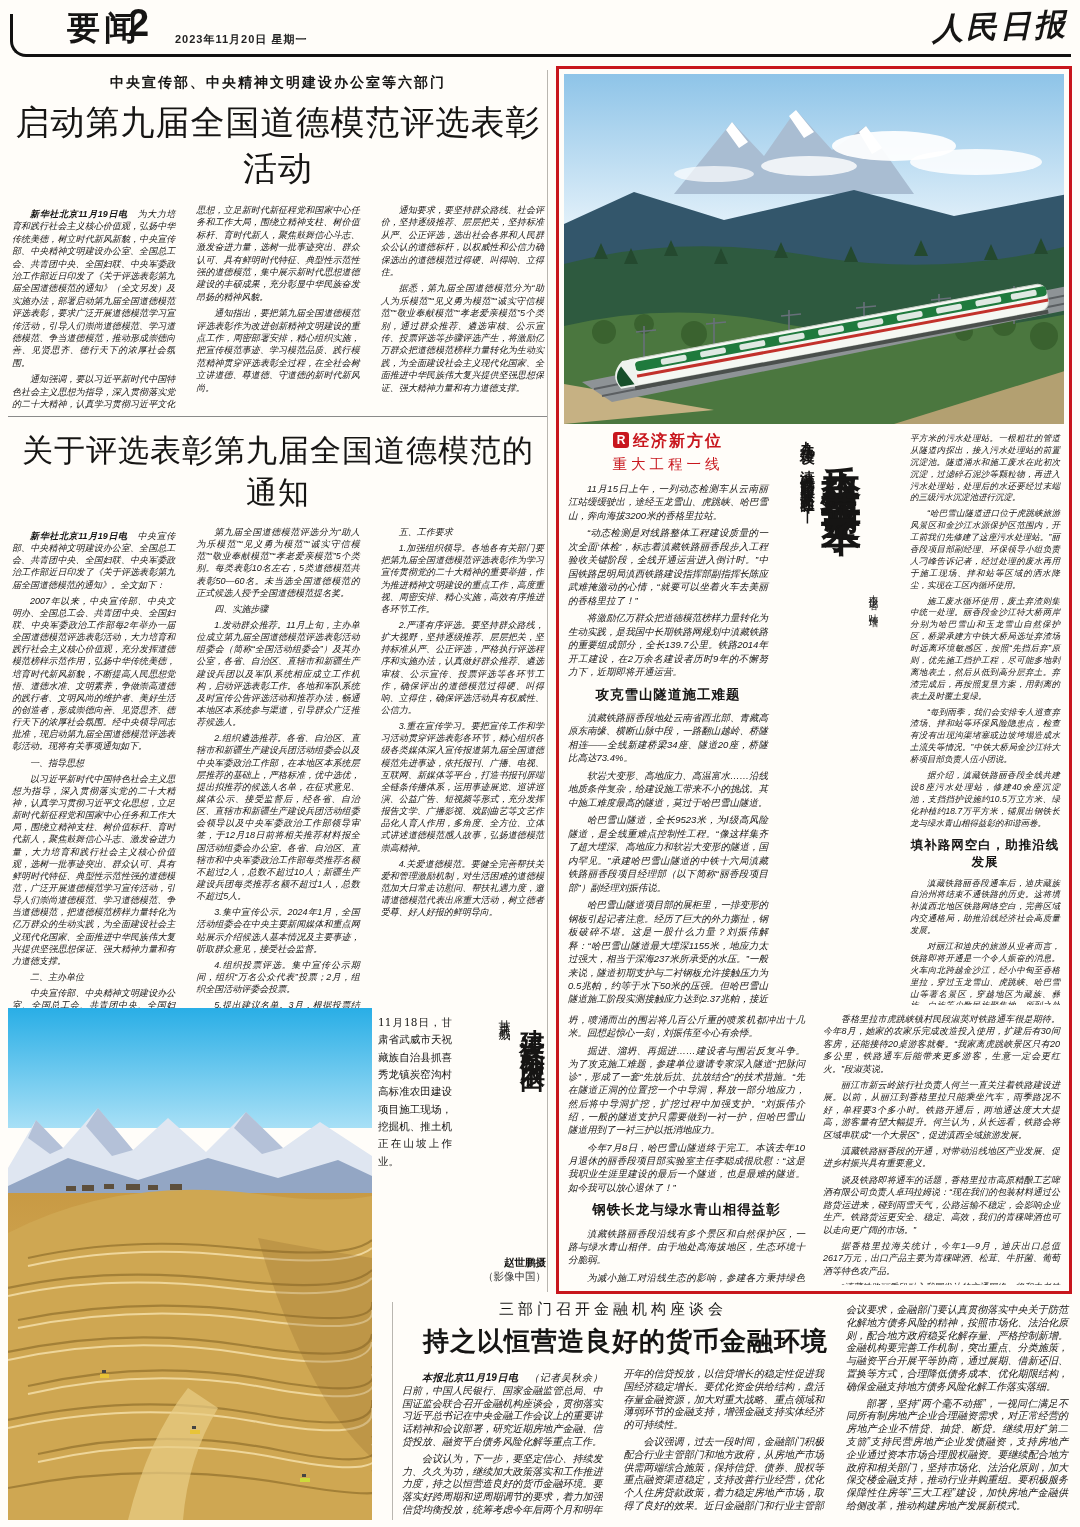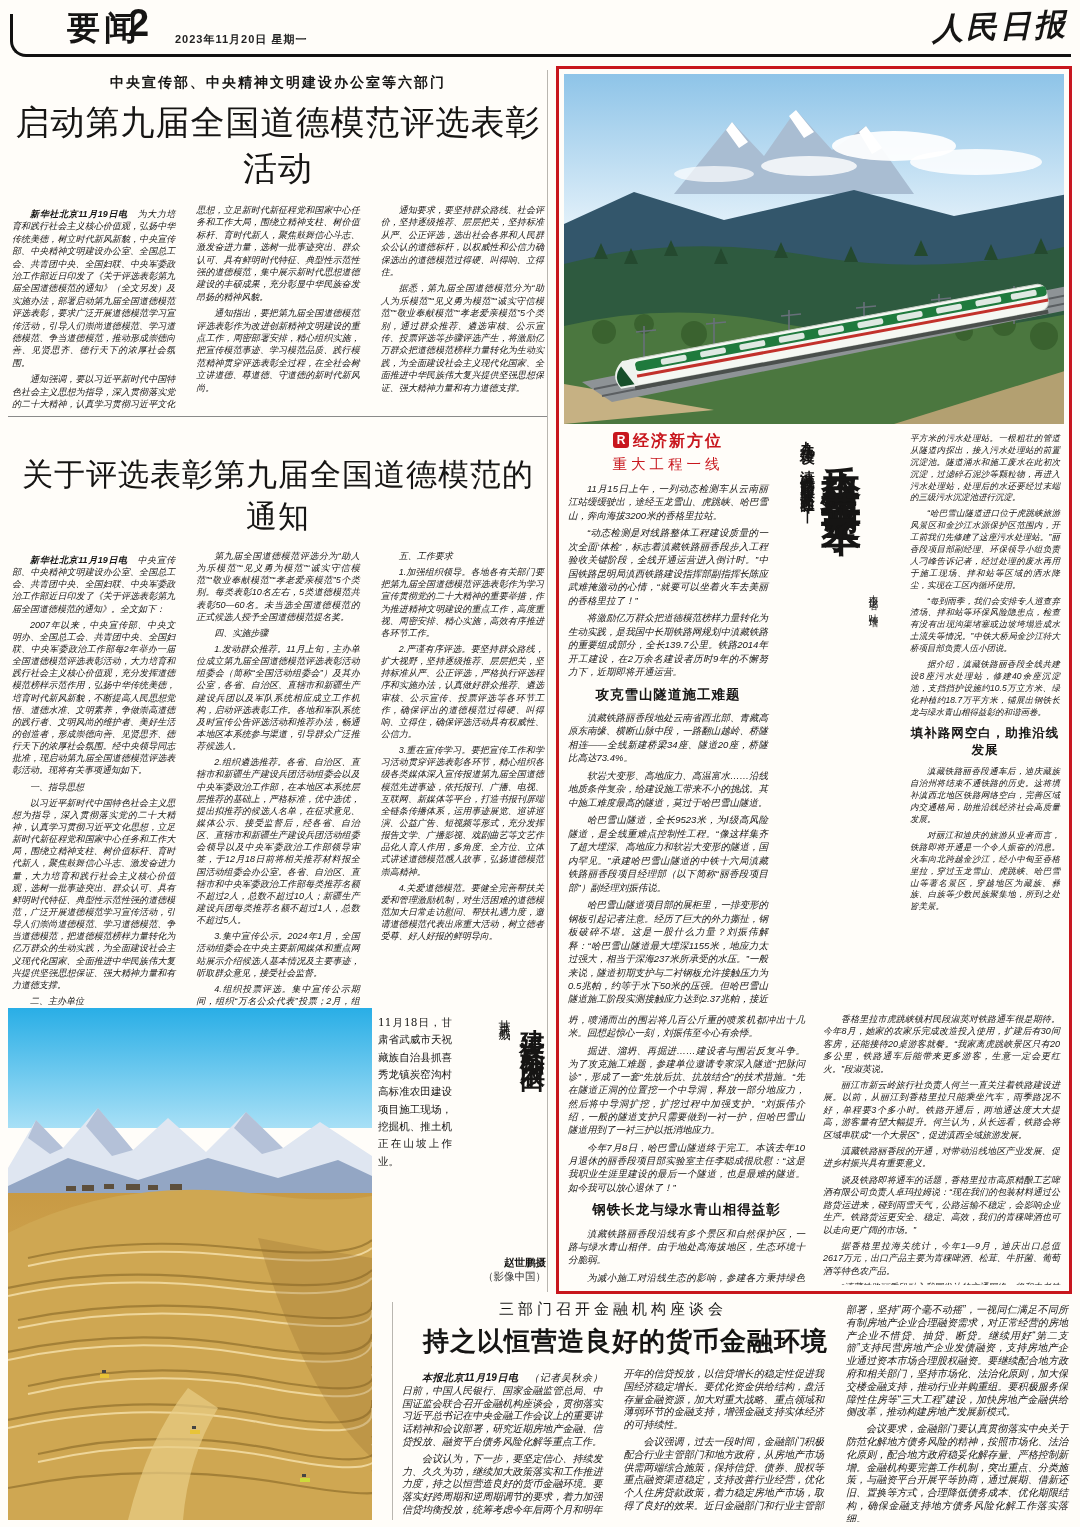--- a/index.html
+++ b/index.html
@@ -28,21 +28,21 @@
   .a1{position:absolute;left:8px;top:64px;width:540px;height:350px;}
   .a1 .kicker{font-size:14px;margin-top:10px;}
   .a1 .headline{font-size:34px;margin:8px 0 12px;letter-spacing:1px;}
   .a1-body{height:218px;font-size:9px;line-height:1.38;}
 
   .divider1{position:absolute;left:8px;top:416px;width:540px;border-top:1px solid #8a8a8a;}
   .vrule1{position:absolute;left:547px;top:70px;width:1px;height:1222px;background:#b9b6b0;}
   .fin-rule{position:absolute;left:392px;top:1302px;width:1px;height:218px;background:#b9b6b0;}
 
   
-  .a2{position:absolute;left:8px;top:444px;width:540px;height:584px;}
+  .a2{position:absolute;left:8px;top:420px;width:540px;height:584px;}
   .a2 .headline{font-size:31px;margin:10px 0 12px;letter-spacing:1px;}
   .a2-body{height:520px;font-size:9px;line-height:1.35;}
 
   
   .farm-photo{position:absolute;left:8px;top:1008px;width:364px;height:512px;overflow:hidden;}
   .farm-cap{position:absolute;left:378px;top:1008px;width:168px;height:290px;overflow:hidden;}
   .fc-float{float:right;width:94px;height:242px;display:flex;flex-direction:row;justify-content:flex-end;}
   .fc-region{writing-mode:vertical-rl;font-family:"DejaVu Serif","Liberation Serif",serif;
     font-size:12px;letter-spacing:3px;margin-top:2px;margin-right:6px;}
   .fc-title{writing-mode:vertical-rl;font-size:25px;font-weight:900;letter-spacing:7px;line-height:1.1;}
@@ -298,20 +298,21 @@
       </div>
       <div class="fcol-mid">
         <div class="v-kicker">九年建设，滇藏铁路丽香段开通在即——</div>
         <div class="v-headline">香格里拉要通火车了</div>
         <div class="v-byline">本报记者　叶传增</div>
       </div>
       <div class="fcol-right">
         <div class="ftxt-sm cont">
             <p>平方米的污水处理站。一根粗壮的管道从隧道内探出，接入污水处理站的前置沉淀池。隧道涌水和施工废水在此初次沉淀，过滤碎石泥沙等颗粒物，再进入污水处理站，处理后的水还要经过末端的三级污水沉淀池进行沉淀。</p>
             <p>“哈巴雪山隧道进口位于虎跳峡旅游风景区和金沙江水源保护区范围内，开工前我们先修建了这座污水处理站。”丽香段项目部副经理、环保领导小组负责人刁峰告诉记者，经过处理的废水再用于施工现场、拌和站等区域的洒水降尘，实现在工区内循环使用。</p>
+            <p>施工废水循环使用，废土弃渣则集中统一处理。丽香段金沙江特大桥两岸分别为哈巴雪山和玉龙雪山自然保护区，桥梁承建方中铁大桥局选址弃渣场时远离环境敏感区，按照“先挡后弃”原则，优先施工挡护工程，尽可能多地剥离地表土，然后从低到高分层弃土。弃渣完成后，再按照复垦方案，用剥离的表土及时覆土复绿。</p>
             <p>“每到雨季，我们会安排专人巡查弃渣场、拌和站等环保风险隐患点，检查有没有出现沟渠堵塞或边坡垮塌造成水土流失等情况。”中铁大桥局金沙江特大桥项目部负责人伍小团说。</p>
             <p>据介绍，滇藏铁路丽香段全线共建设8座污水处理站，修建40余座沉淀池，支挡挡护设施约10.5万立方米、绿化种植约18.7万平方米，铺展出钢铁长龙与绿水青山相得益彰的和谐画卷。</p>
           </div>
         <h4 class="fsub" style="font-size:12.5px;">填补路网空白，助推沿线发展</h4>
         <div class="ftxt-sm">
             <p>滇藏铁路丽香段通车后，迪庆藏族自治州将结束不通铁路的历史。这将填补滇西北地区铁路网络空白，完善区域内交通格局，助推沿线经济社会高质量发展。</p>
             <p>对丽江和迪庆的旅游从业者而言，铁路即将开通是一个令人振奋的消息。火车向北跨越金沙江，经小中甸至香格里拉，穿过玉龙雪山、虎跳峡、哈巴雪山等著名景区，穿越地区为藏族、彝族、白族等少数民族聚集地，所到之处皆美景。</p>
           </div>
       </div>
     </div>
@@ -350,18 +351,18 @@
     <div class="fin-main">
       <div class="fin-kicker">三部门召开金融机构座谈会</div>
       <h3 class="fin-headline">持之以恒营造良好的货币金融环境</h3>
       <div class="fin-cols">
         <p><b>本报北京11月19日电</b><span>　（记者吴秋余）日前，中国人民银行、国家金融监管总局、中国证监会联合召开金融机构座谈会，贯彻落实习近平总书记在中央金融工作会议上的重要讲话精神和会议部署，研究近期房地产金融、信贷投放、融资平台债务风险化解等重点工作。</span></p>
       <p>会议认为，下一步，要坚定信心、持续发力、久久为功，继续加大政策落实和工作推进力度，持之以恒营造良好的货币金融环境。要落实好跨周期和逆周期调节的要求，着力加强信贷均衡投放，统筹考虑今年后两个月和明年开年的信贷投放，以信贷增长的稳定性促进我国经济稳定增长。要优化资金供给结构，盘活存量金融资源，加大对重大战略、重点领域和薄弱环节的金融支持，增强金融支持实体经济的可持续性。</p>
           <p>会议强调，过去一段时间，金融部门积极配合行业主管部门和地方政府，从房地产市场供需两端综合施策，保持信贷、债券、股权等重点融资渠道稳定，支持改善行业经营，优化个人住房贷款政策，着力稳定房地产市场，取得了良好的效果。近日金融部门和行业主管部门联合召开代表性房地产企业座谈会，调研了解行业风险化解和高质量发展的主要金融需求。各金融机构要深入贯彻落实中央金融工作会议</p>
         </div>
     </div>
     <div class="fin-c3 cont">
+        <p>会议要求，金融部门要认真贯彻落实中央关于防范化解地方债务风险的精神，按照市场化、法治化原则，配合地方政府稳妥化解存量、严格控制新增。金融机构要完善工作机制，突出重点、分类施策，与融资平台开展平等协商，通过展期、借新还旧、置换等方式，合理降低债务成本、优化期限结构，确保金融支持地方债务风险化解工作落实落细。</p>
         <p>部署，坚持“两个毫不动摇”，一视同仁满足不同所有制房地产企业合理融资需求，对正常经营的房地产企业不惜贷、抽贷、断贷。继续用好“第二支箭”支持民营房地产企业发债融资，支持房地产企业通过资本市场合理股权融资。要继续配合地方政府和相关部门，坚持市场化、法治化原则，加大保交楼金融支持，推动行业并购重组。要积极服务保障性住房等“三大工程”建设，加快房地产金融供给侧改革，推动构建房地产发展新模式。</p>
-        <p>会议要求，金融部门要认真贯彻落实中央关于防范化解地方债务风险的精神，按照市场化、法治化原则，配合地方政府稳妥化解存量、严格控制新增。金融机构要完善工作机制，突出重点、分类施策，与融资平台开展平等协商，通过展期、借新还旧、置换等方式，合理降低债务成本、优化期限结构，确保金融支持地方债务风险化解工作落实落细。</p>
       </div>
   </div>
 
 </div>
 
 </body></html>

